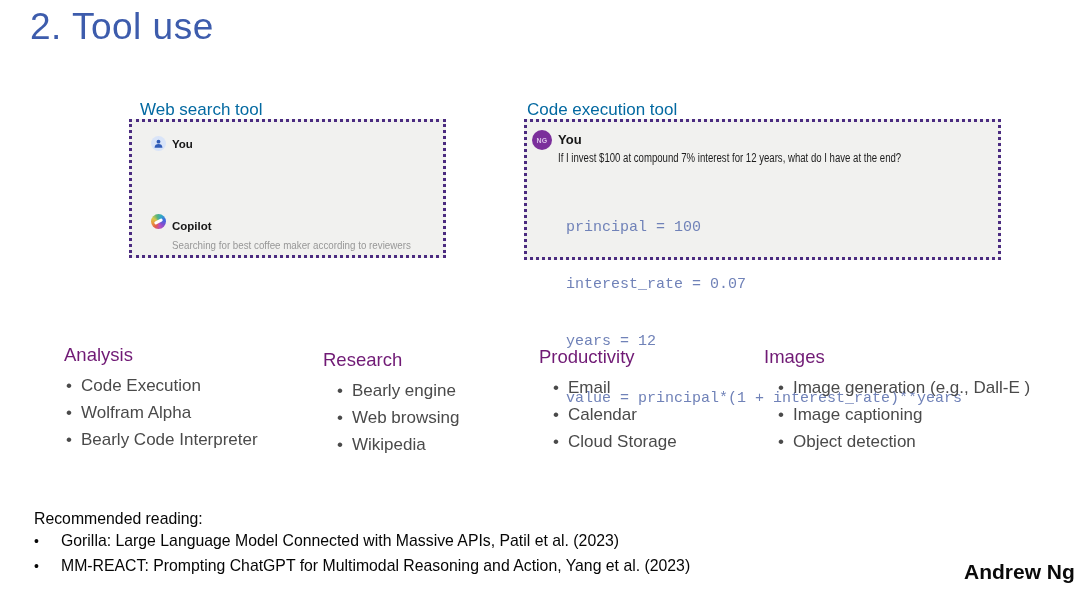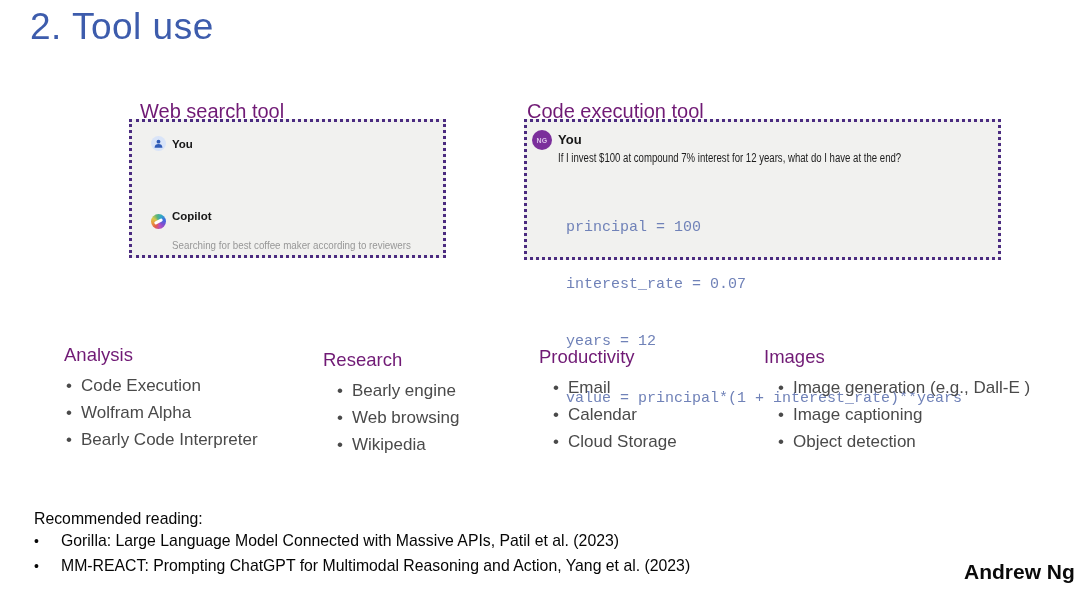--- a/index.html
+++ b/index.html
@@ -5,21 +5,21 @@
   html,body { margin:0; padding:0; background:#888; }
   .slide {
     position:relative; width:1080px; height:594px; background:#ffffff;
     font-family:"Liberation Sans","DejaVu Sans",sans-serif; overflow:hidden;
     margin:0 auto;
   }
   .slide-title {
     position:absolute; left:30px; top:6px; margin:0;
     font-size:37px; font-weight:400; color:#3d5cac; letter-spacing:.5px;
   }
-  .panel-label { position:absolute; font-size:20px; color:#701a75; white-space:nowrap; }
+  .panel-label { position:absolute; font-size:17px; color:#0369a1; white-space:nowrap; }
   .chatbox {
     position:absolute; background:#f1f1ef; box-sizing:border-box;
     border:3px dotted #4b2b80;
   }
   .avatar { position:absolute; border-radius:50%; display:flex; align-items:center; justify-content:center; }
   .user-avatar { width:15px; height:15px; background:#d9e4f8; }
   .user-avatar svg { width:11px; height:11px; fill:#2f5bb7; }
   .copilot-avatar {
     width:15px; height:15px;
     background:conic-gradient(from 210deg,#e45c4b,#e8993c,#d8c94b,#58b47c,#2fa7c8,#3f6ae0,#7a4fd0,#b84fc0,#e45c4b);
@@ -67,21 +67,21 @@
   <div class="chatbox" style="left:129px; top:119px; width:317px; height:139px;">
     <span class="avatar user-avatar" style="left:19px; top:14px;">
       <svg viewBox="0 0 24 24">
         <circle cx="12" cy="8" r="4.2"></circle>
         <path d="M3.5 20.5c0-4.6 3.8-7.2 8.5-7.2s8.5 2.6 8.5 7.2v.8H3.5z"></path>
       </svg>
     </span>
     <span class="sender sender-sm" style="left:40px; top:16px;">You</span>
 
     <span class="avatar copilot-avatar" style="left:19px; top:92px;"></span>
-    <span class="sender sender-sm" style="left:40px; top:88px;">Copilot</span>
+    <span class="sender sender-sm" style="left:40px; top:98px;">Copilot</span>
     <div class="msg-text msg-sm muted" style="left:40px; top:117px;">
       <span class="condensed">Searching for best coffee maker according to reviewers</span>
     </div>
   </div>
 
   <div class="panel-label" style="left:527px; top:100px;">Code execution tool</div>
 
   <div class="chatbox" style="left:524px; top:119px; width:477px; height:141px;">
     <span class="avatar ng-avatar" style="left:5px; top:8px;">NG</span>
     <span class="sender sender-md" style="left:31px; top:10px;">You</span>

